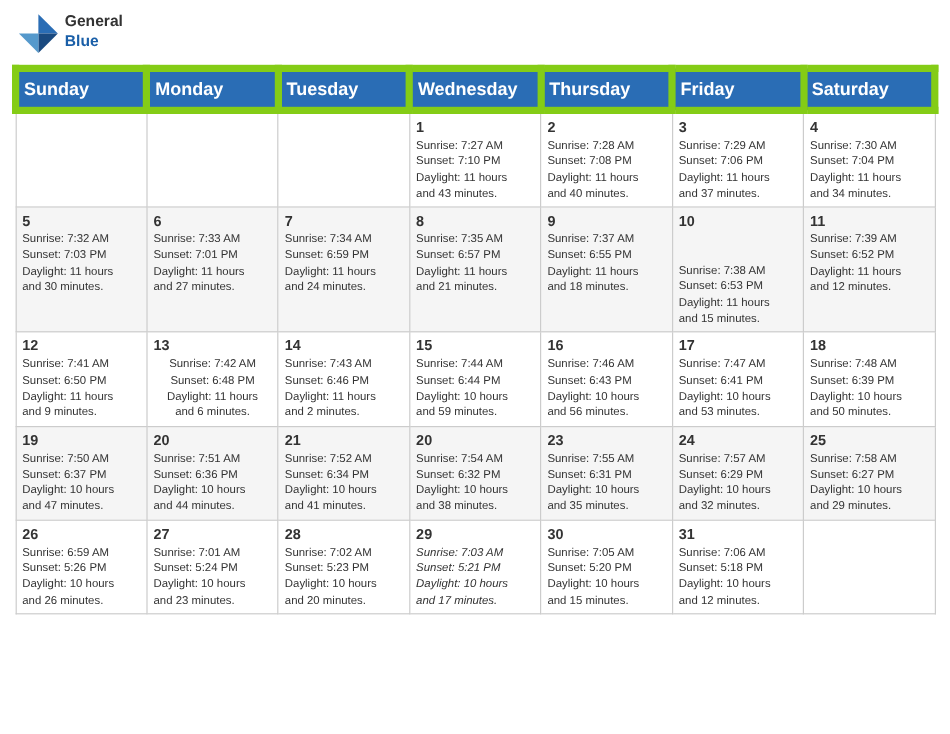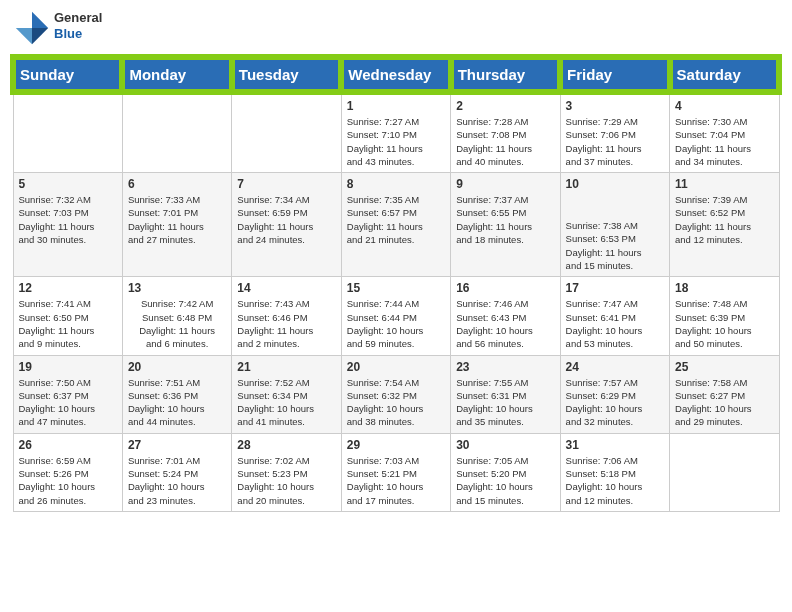--- a/index.html
+++ b/index.html
@@ -323,21 +323,21 @@
         </td>
         <td>
           <span class="day-number">28</span>
           <div class="day-info" style="white-space: pre-line;">Sunrise: 7:02 AM
 Sunset: 5:23 PM
 Daylight: 10 hours
 and 20 minutes.</div>
         </td>
         <td>
           <span class="day-number">29</span>
-          <div class="day-info" style="white-space: pre-line;">Sunrise: 7:03 AM
+          <div class="day-info" style="white-space: pre-line; font-style: italic;">Sunrise: 7:03 AM
 Sunset: 5:21 PM
 Daylight: 10 hours
 and 17 minutes.</div>
         </td>
         <td>
           <span class="day-number">30</span>
           <div class="day-info" style="white-space: pre-line;">Sunrise: 7:05 AM
 Sunset: 5:20 PM
 Daylight: 10 hours
 and 15 minutes.</div>

